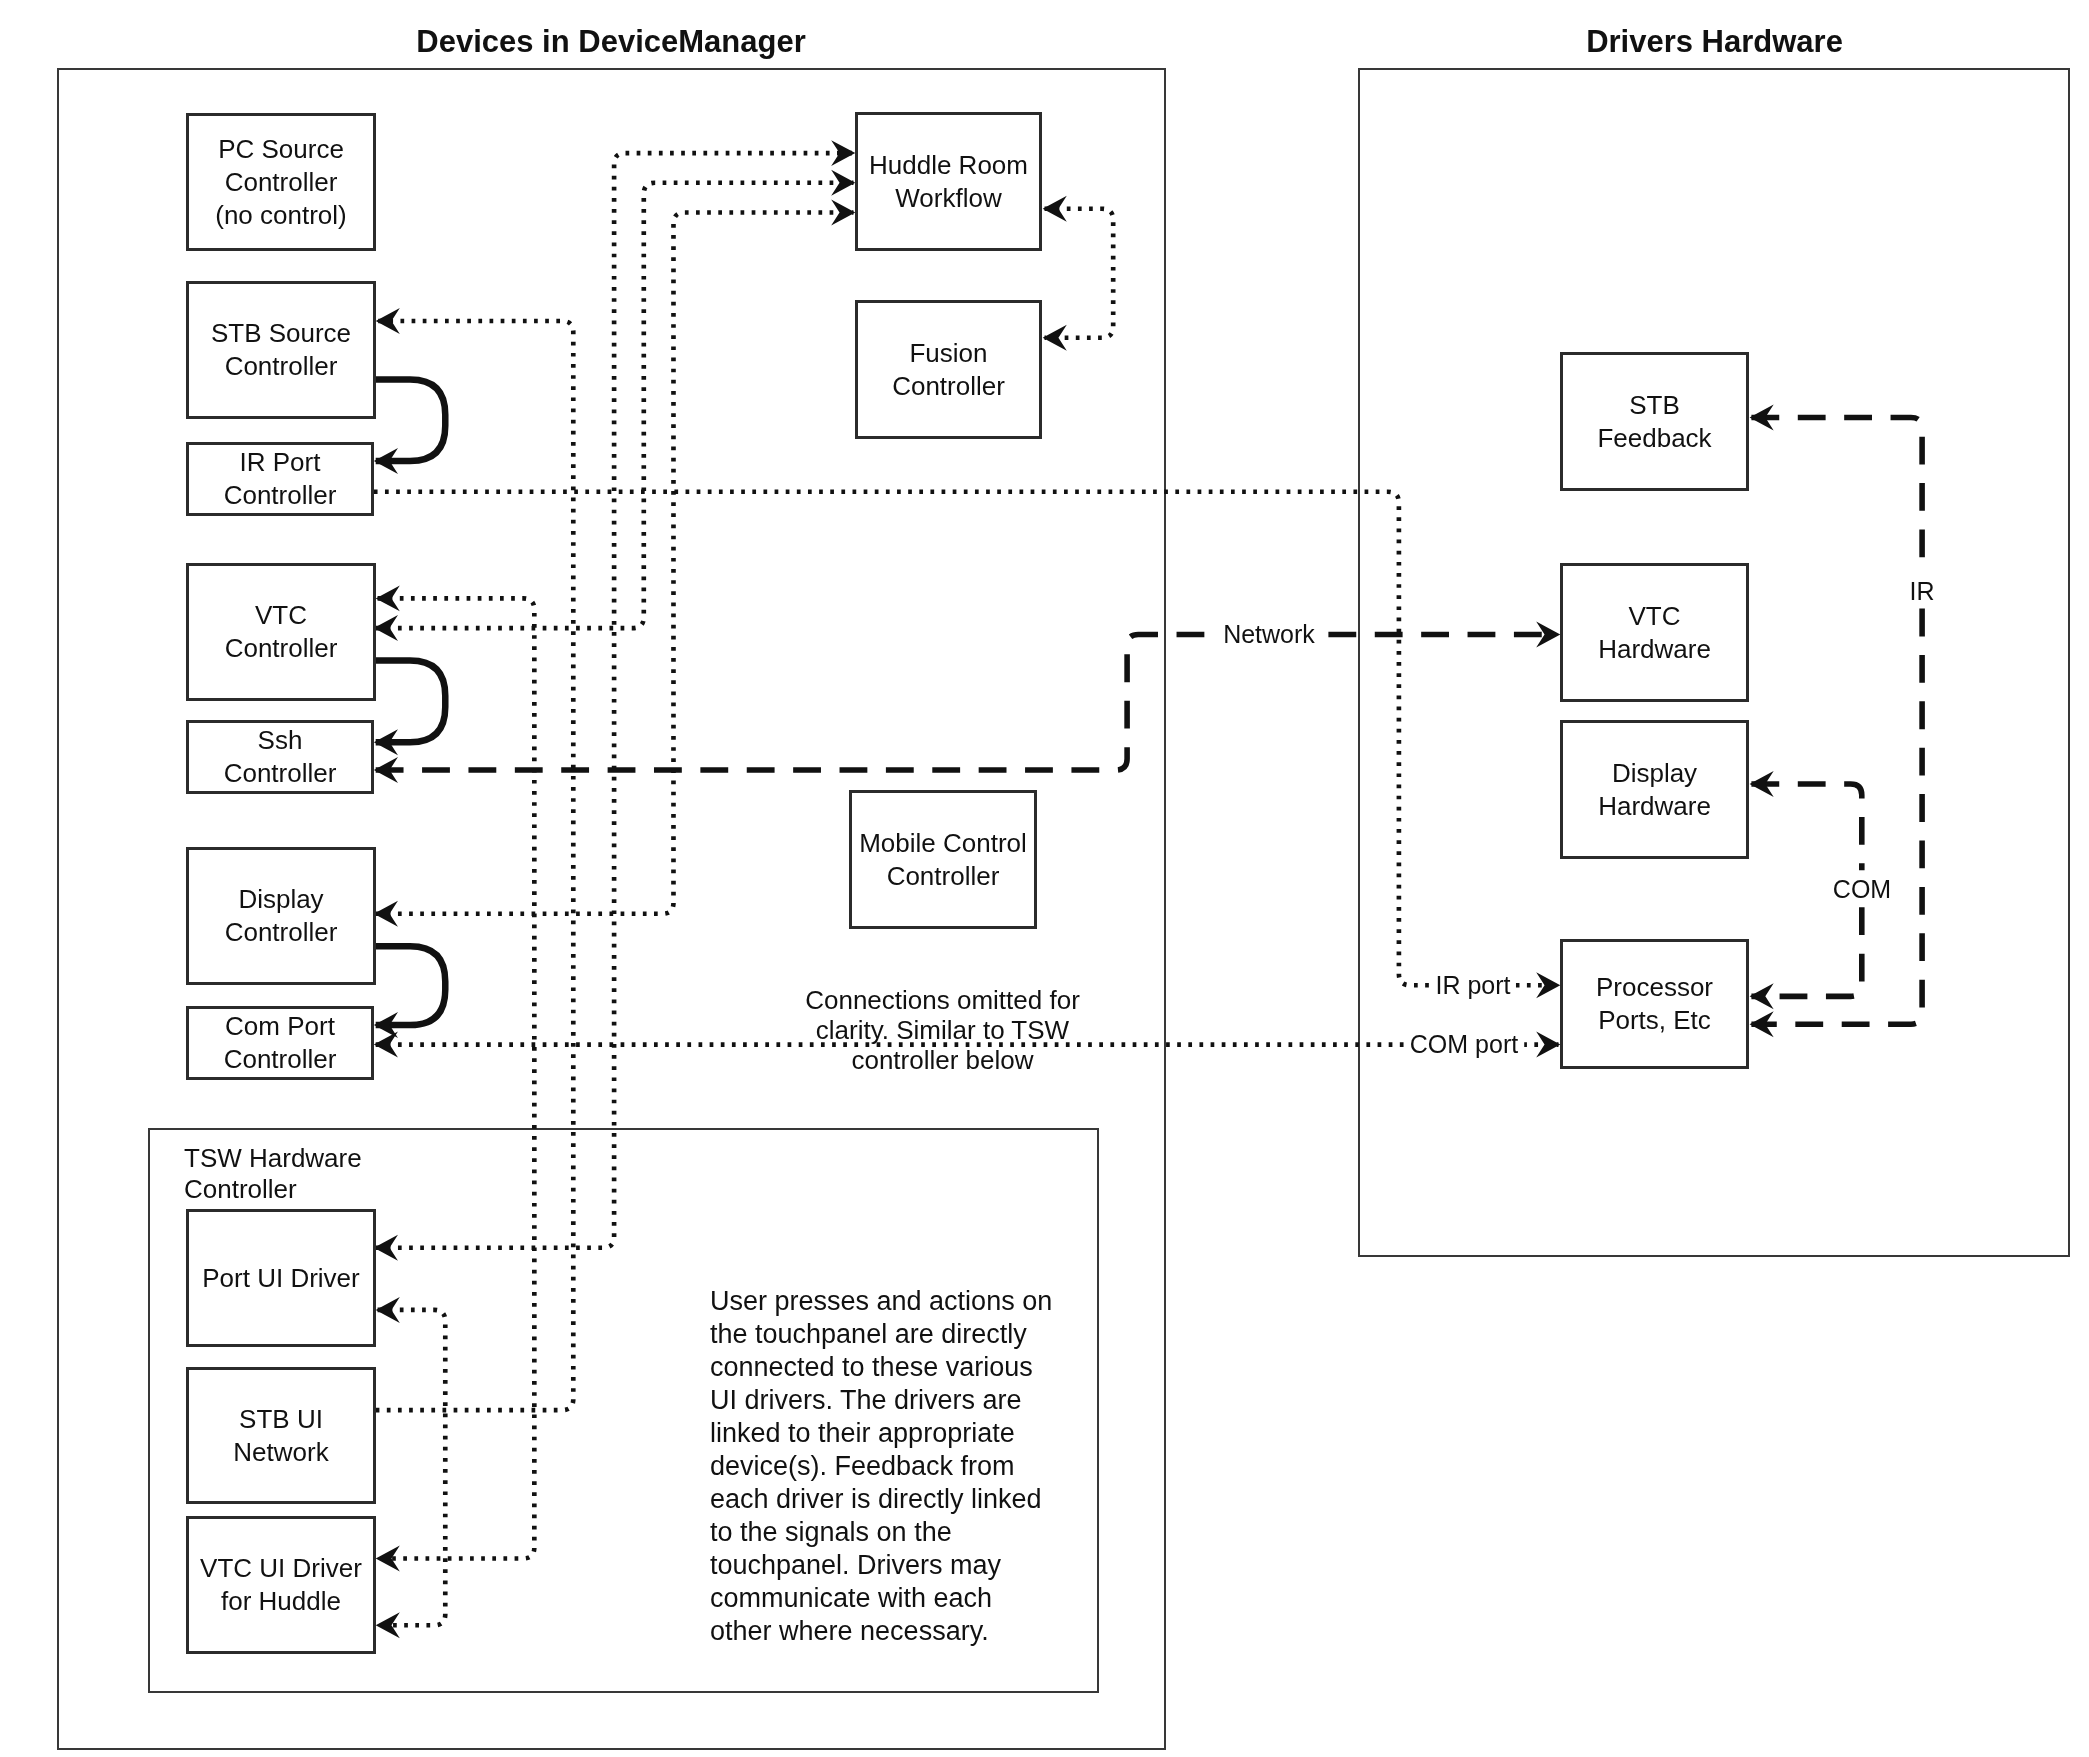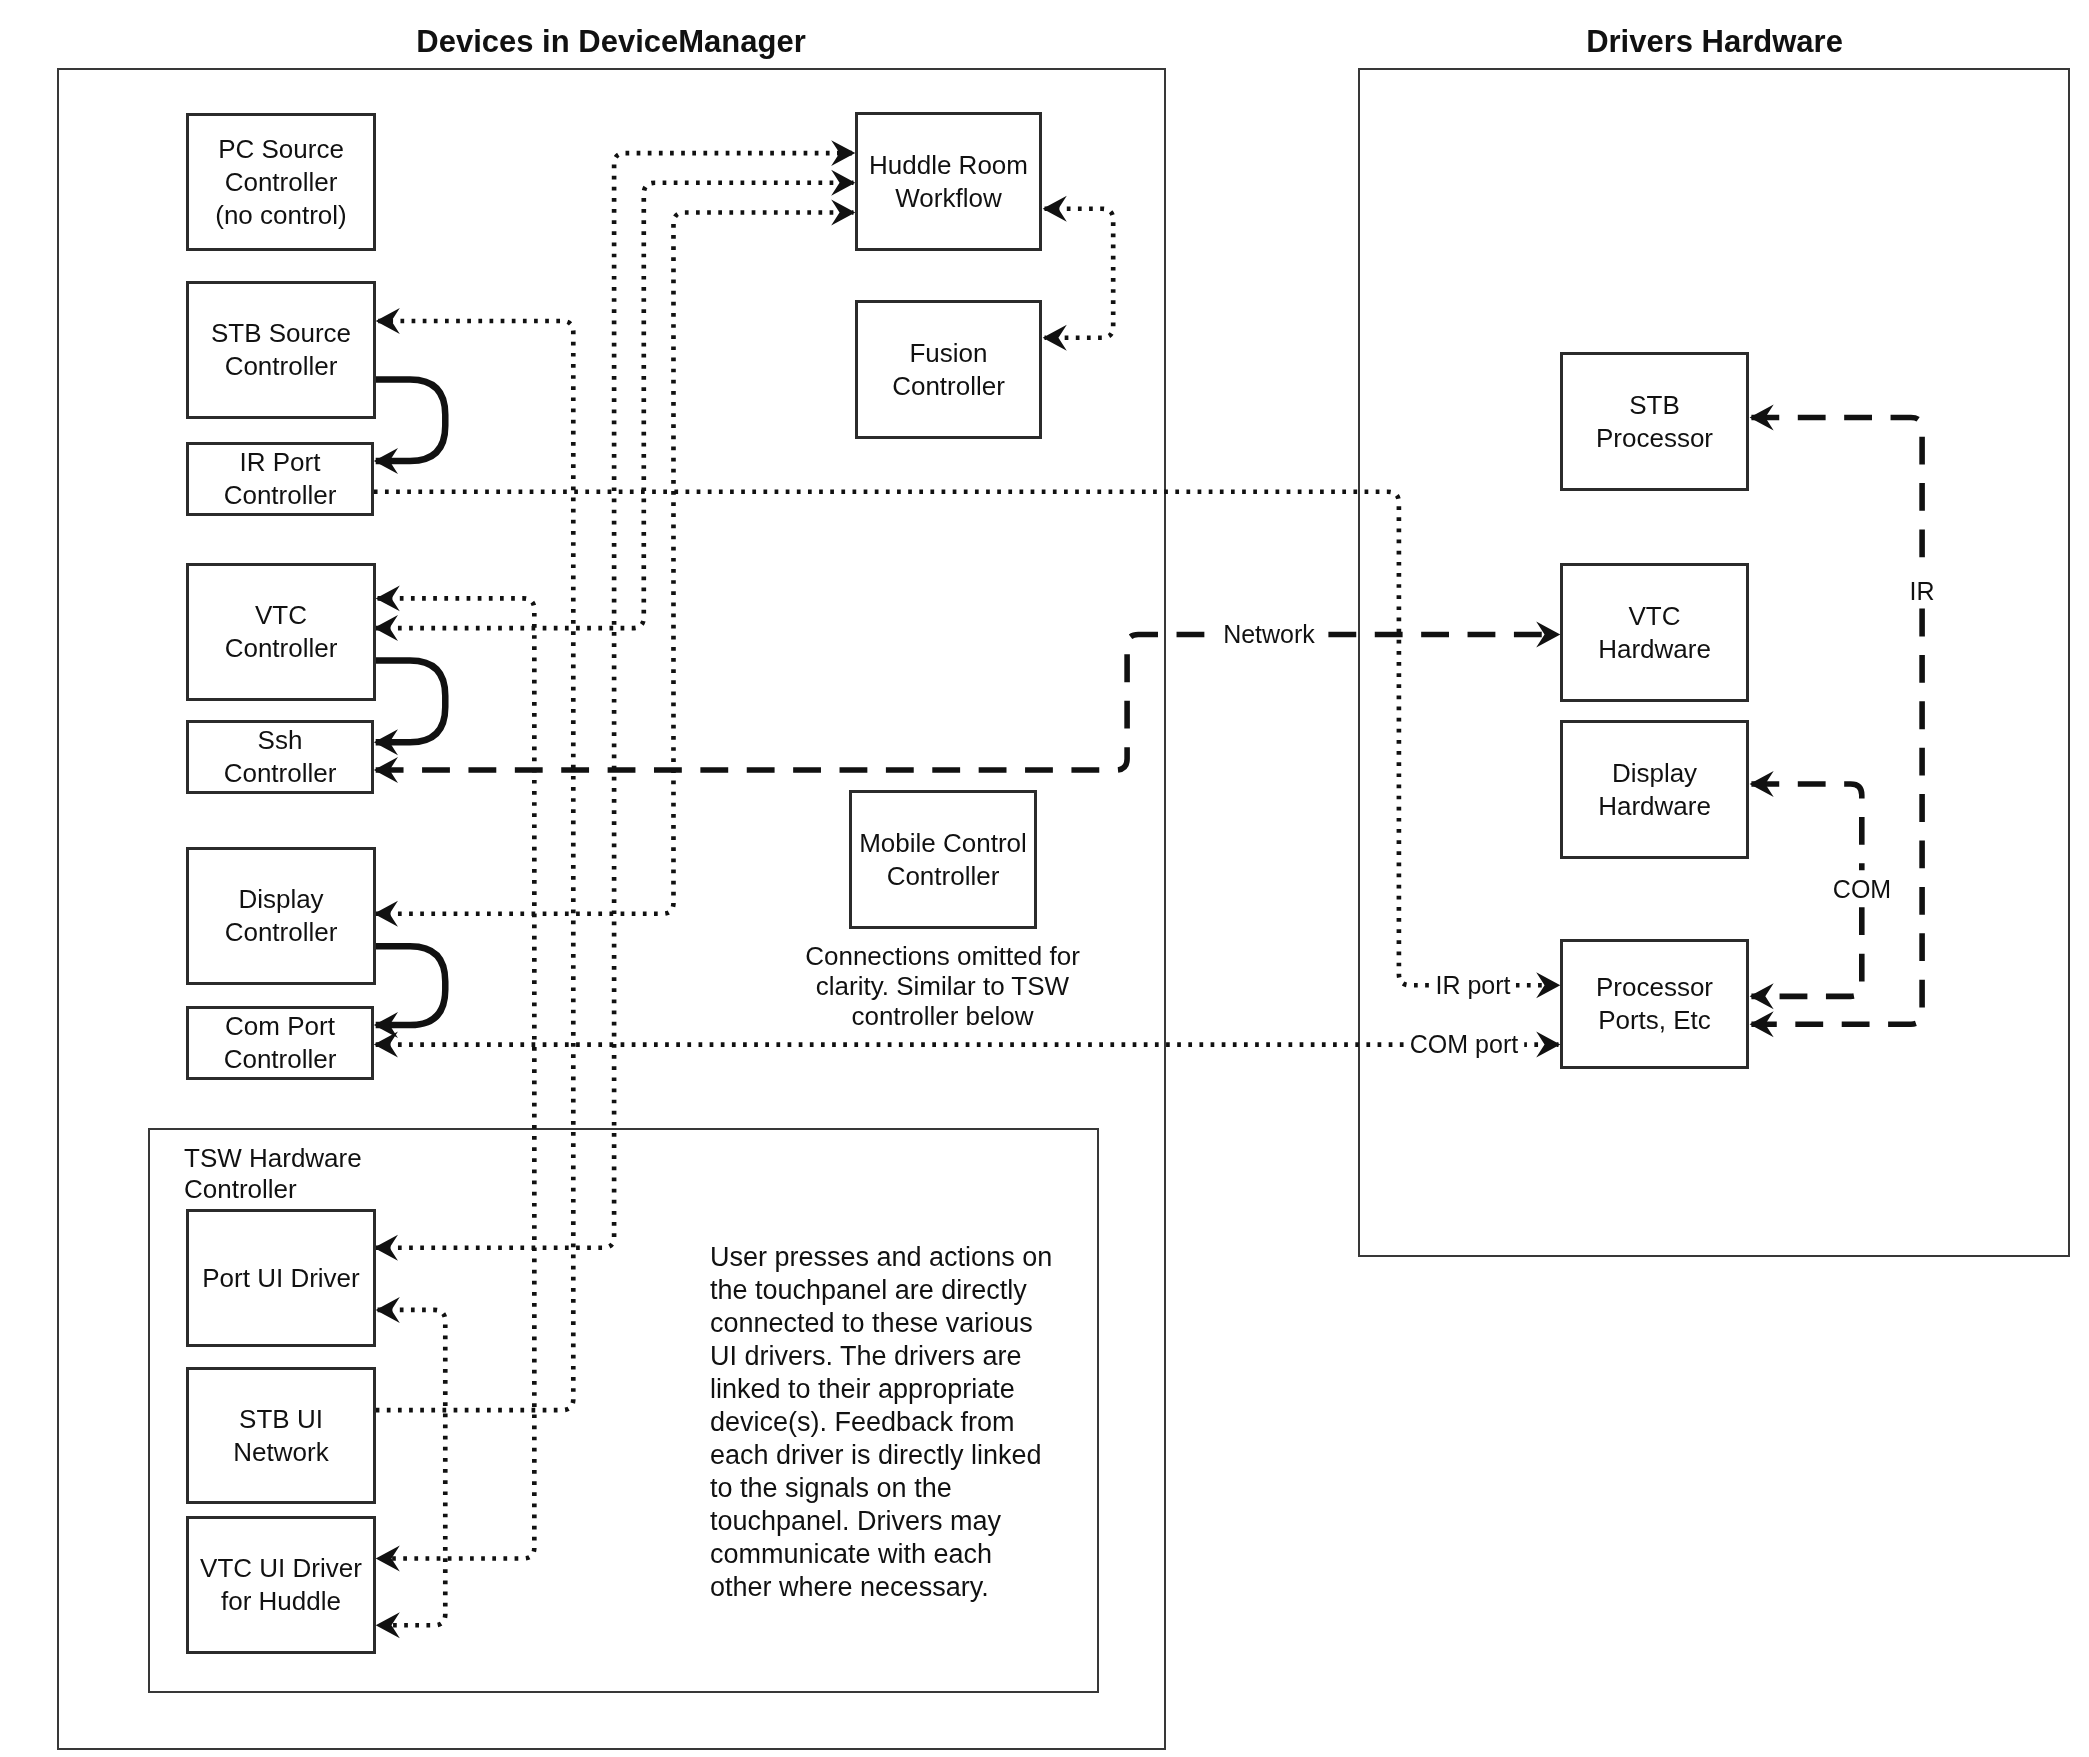--- a/index.html
+++ b/index.html
@@ -48,20 +48,21 @@
     padding:1.9px 5.6px;
     transform:translate(-50%,-50%);
     z-index:5;
     white-space:nowrap;
   }
   .note{
     position:absolute;
     white-space:pre-line;
     font-size:27px;line-height:33px;
     z-index:4;
+    margin-top:44px;
   }
   .note.centered{text-align:center;}
   svg.wires{position:absolute;left:0;top:0;z-index:3;}
 </style>
 </head>
 <body>
 
 <div class="title" style="left:240px;top:24px;width:742px;">Devices in DeviceManager</div>
 <div class="title" style="left:1436px;top:24px;width:557px;">Drivers Hardware</div>
 
@@ -144,21 +145,21 @@
 <div class="node" style="left:186px;top:1516px;width:190px;height:138px;">VTC UI Driver
 for Huddle</div>
 <div class="node" style="left:855px;top:112px;width:187px;height:139px;">Huddle Room
 Workflow</div>
 <div class="node" style="left:855px;top:300px;width:187px;height:139px;">Fusion
 Controller</div>
 <div class="node" style="left:849px;top:790px;width:188px;height:139px;">Mobile Control
 Controller</div>
 
 <div class="node" style="left:1560px;top:352px;width:189px;height:139px;">STB
-Processor</div>
+Feedback</div>
 <div class="node" style="left:1560px;top:563px;width:189px;height:139px;">VTC
 Hardware</div>
 <div class="node" style="left:1560px;top:720px;width:189px;height:139px;">Display
 Hardware</div>
 <div class="node" style="left:1560px;top:930px;width:189px;height:130px;margin-top:9px;">Processor
 Ports, Etc</div>
 
 <div class="group-label" style="left:184px;top:1143px;">TSW Hardware
 Controller</div>
 

